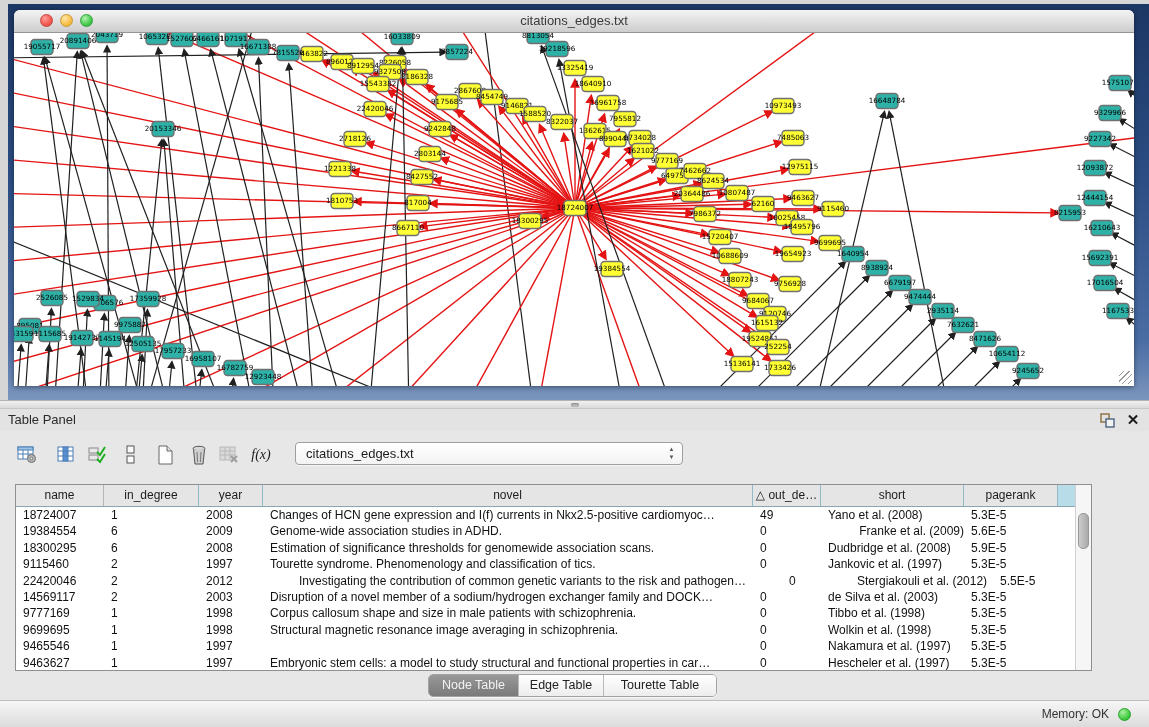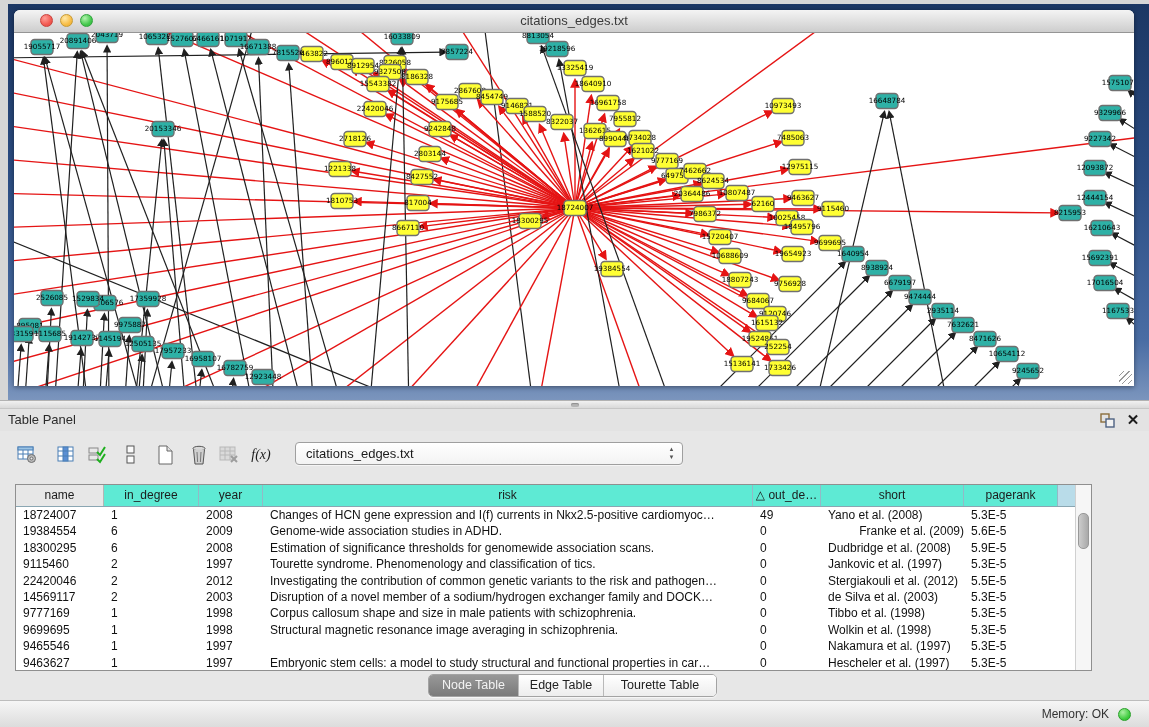--- a/index.html
+++ b/index.html
@@ -46,21 +46,21 @@
     border:1px solid #9f9f9f;border-radius:4px;background:linear-gradient(#ffffff,#f3f3f3);
     font-size:13px;color:#1b1b1b;line-height:21px;padding-left:10px;cursor:pointer;
     box-shadow:inset 0 1px 1px rgba(255,255,255,.8),0 1px 0 rgba(255,255,255,.6);}
   .combo .stepper{position:absolute;right:4px;top:2px;width:13px;height:17px;color:#555;
     font-size:6px;line-height:8px;text-align:center;}
 
   
   .tbl{position:absolute;left:15px;top:53px;width:1077px;height:187px;box-sizing:border-box;
     border:1px solid #8f8f8f;background:#fff;overflow:hidden;}
   .thead{display:flex;height:21px;border-bottom:1px solid #8aa6b2;font-size:12px;color:#1c1c1c;}
-  .th{box-sizing:border-box;border-right:1px solid #93b9c6;background:#5eead4;
+  .th{box-sizing:border-box;border-right:1px solid #93b9c6;background:#e5e5e5;
       text-align:center;line-height:20px;overflow:hidden;white-space:nowrap;cursor:pointer;}
   .th.gray{background:#e7e7e7;border-right:1px solid #b5b5b5;}
   .th.filler{background:#b9dce9;border-right:none;}
   .trow{display:flex;height:16.4px;font-size:12px;color:#111;}
   .td{box-sizing:border-box;padding-left:7px;line-height:16.4px;overflow:hidden;white-space:nowrap;}
   .vscroll{position:absolute;right:0;top:0;width:15px;height:185px;background:#f6f6f6;border-left:1px solid #d0d0d0;}
   .vthumb{position:absolute;left:2px;top:28px;width:11px;height:36px;border-radius:5px;
     background:linear-gradient(90deg,#cccccc,#a9a9a9);border:1px solid #989898;box-sizing:border-box;}
 
   
@@ -549,21 +549,21 @@
       <span>citations_edges.txt</span>
       <span class="stepper">▲<br>▼</span>
     </div>
   </div>
 
   <div class="tbl">
     <div class="thead" id="thead">
         <div class="th gray" style="width: 88px;">name</div>
         <div class="th" style="width: 95px;">in_degree</div>
         <div class="th" style="width: 64px;">year</div>
-        <div class="th" style="width: 490px;">risk</div>
+        <div class="th" style="width: 490px;">novel</div>
         <div class="th" style="width: 68px;">△ out_de…</div>
         <div class="th" style="width: 143px;">short</div>
         <div class="th" style="width: 94px;">pagerank</div>
         <div class="th filler" style="flex: 1 1 0%;"></div>
       </div>
     <div id="tbody">
         <div class="trow">
           <div class="td" style="width: 88px;">18724007</div>
           <div class="td" style="width: 95px;">1</div>
           <div class="td" style="width: 64px;">2008</div>
@@ -596,21 +596,21 @@
           <div class="td" style="width: 64px;">1997</div>
           <div class="td" style="width: 490px;">Tourette syndrome. Phenomenology and classification of tics.</div>
           <div class="td" style="width: 68px;">0</div>
           <div class="td" style="width: 143px;">Jankovic et al. (1997)</div>
           <div class="td" style="width: 94px;">5.3E-5</div>
         </div>
         <div class="trow">
           <div class="td" style="width: 88px;">22420046</div>
           <div class="td" style="width: 95px;">2</div>
           <div class="td" style="width: 64px;">2012</div>
-          <div class="td" style="width: 490px;">Investigating the contribution of common genetic variants to the risk and pathogen…</div>
+          <div class="td" style="width: 490px; margin-left: 29px;">Investigating the contribution of common genetic variants to the risk and pathogen…</div>
           <div class="td" style="width: 68px;">0</div>
           <div class="td" style="width: 143px;">Stergiakouli et al. (2012)</div>
           <div class="td" style="width: 94px;">5.5E-5</div>
         </div>
         <div class="trow">
           <div class="td" style="width: 88px;">14569117</div>
           <div class="td" style="width: 95px;">2</div>
           <div class="td" style="width: 64px;">2003</div>
           <div class="td" style="width: 490px;">Disruption of a novel member of a sodium/hydrogen exchanger family and DOCK…</div>
           <div class="td" style="width: 68px;">0</div>

